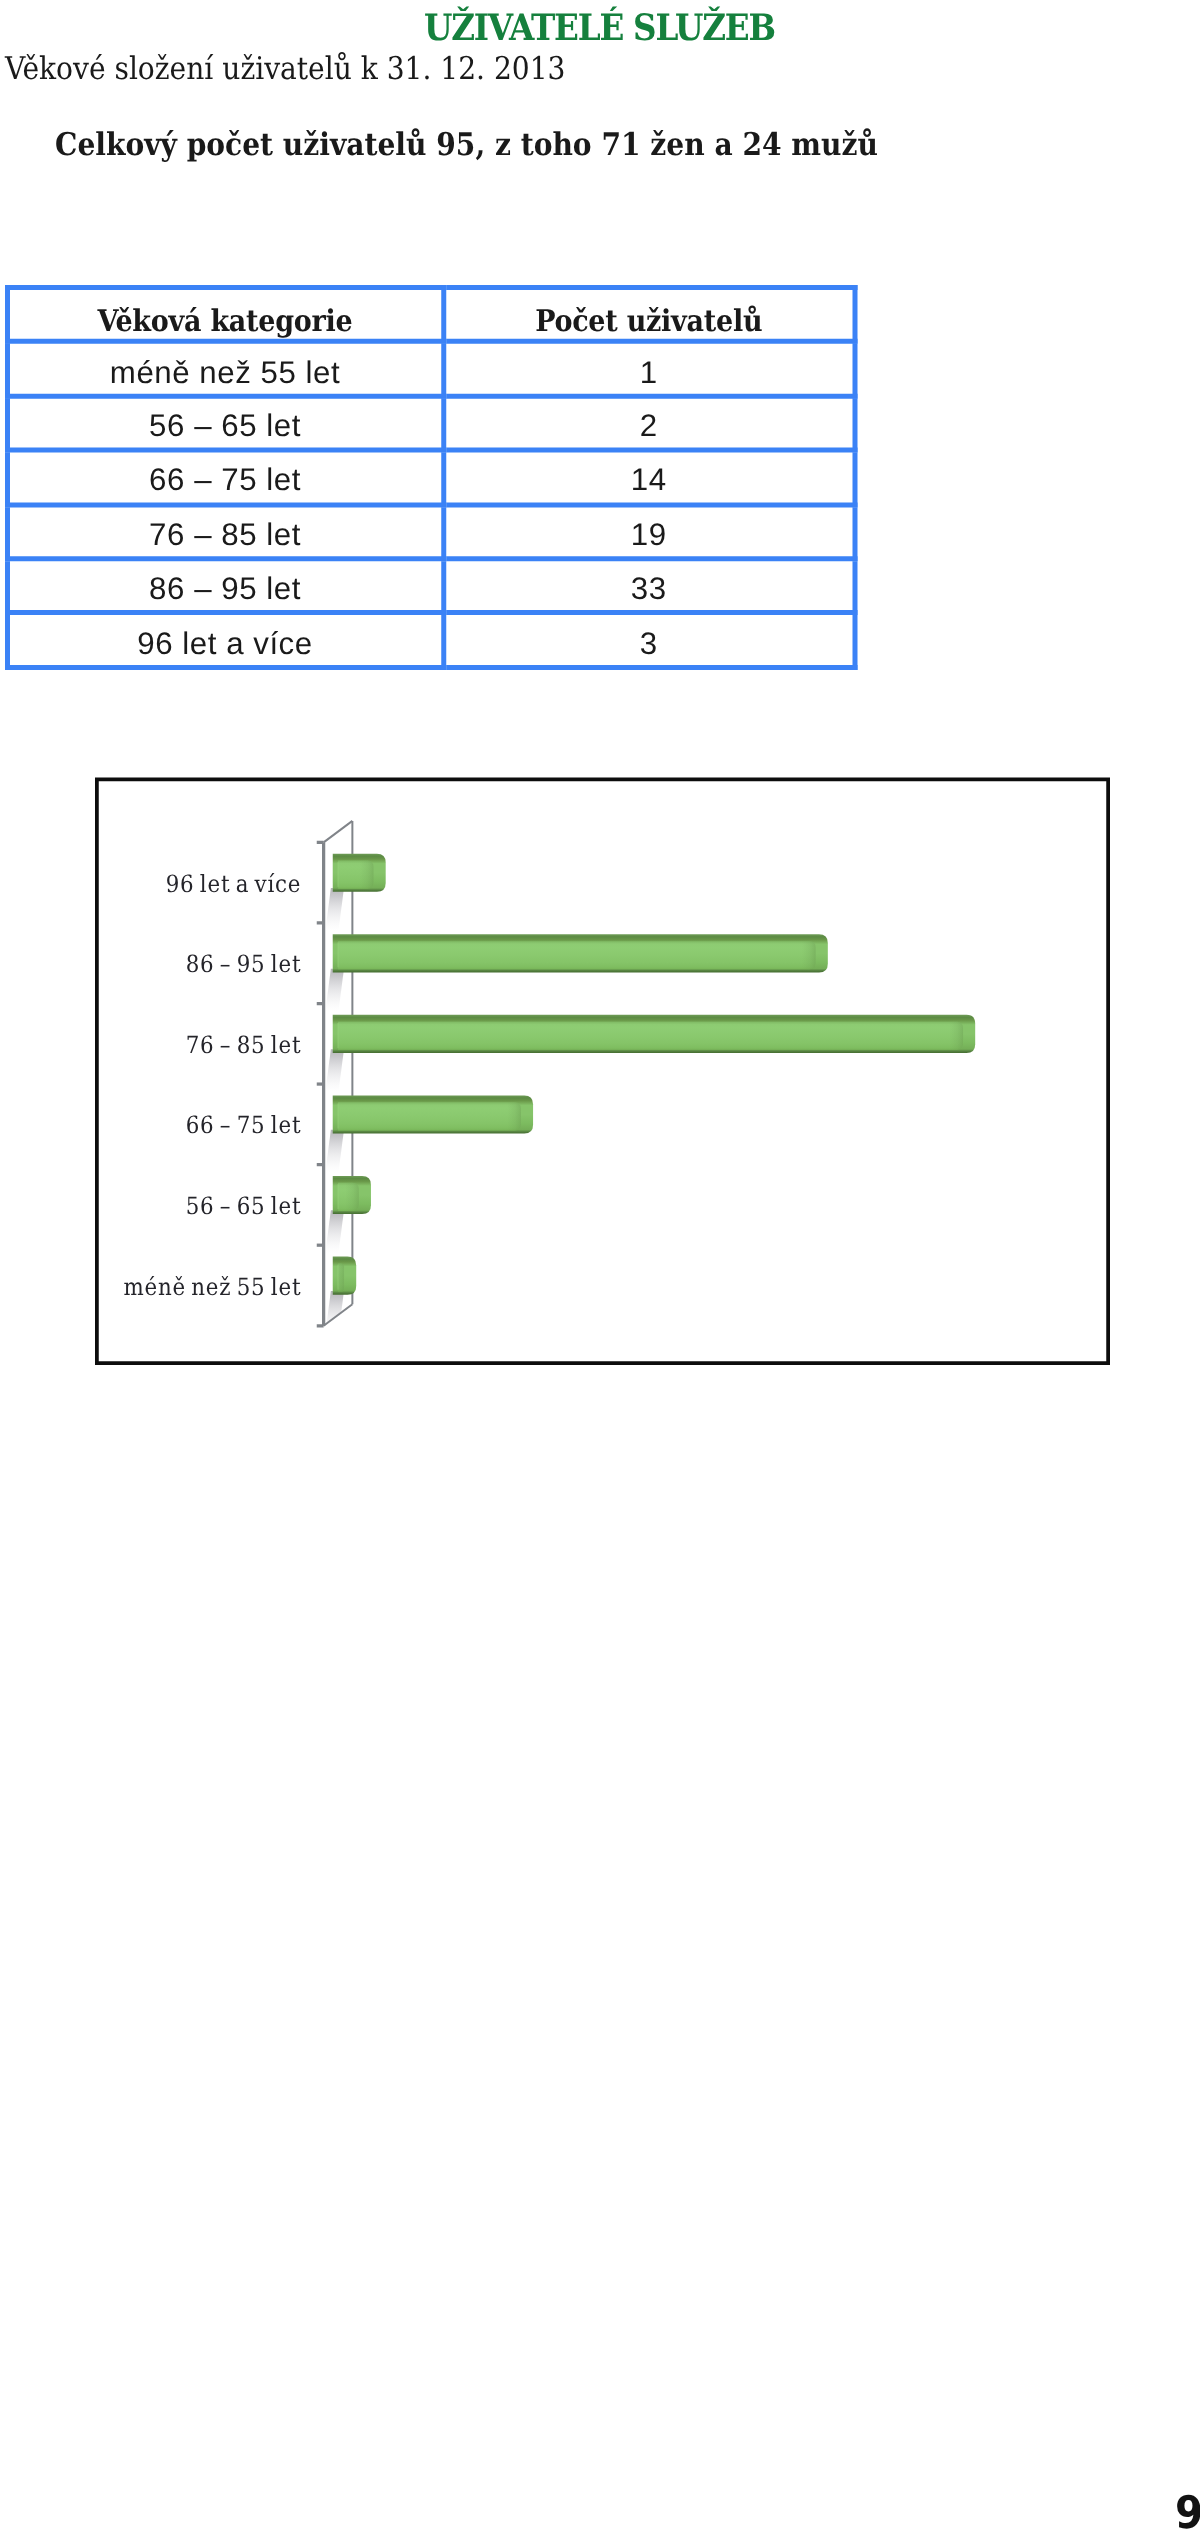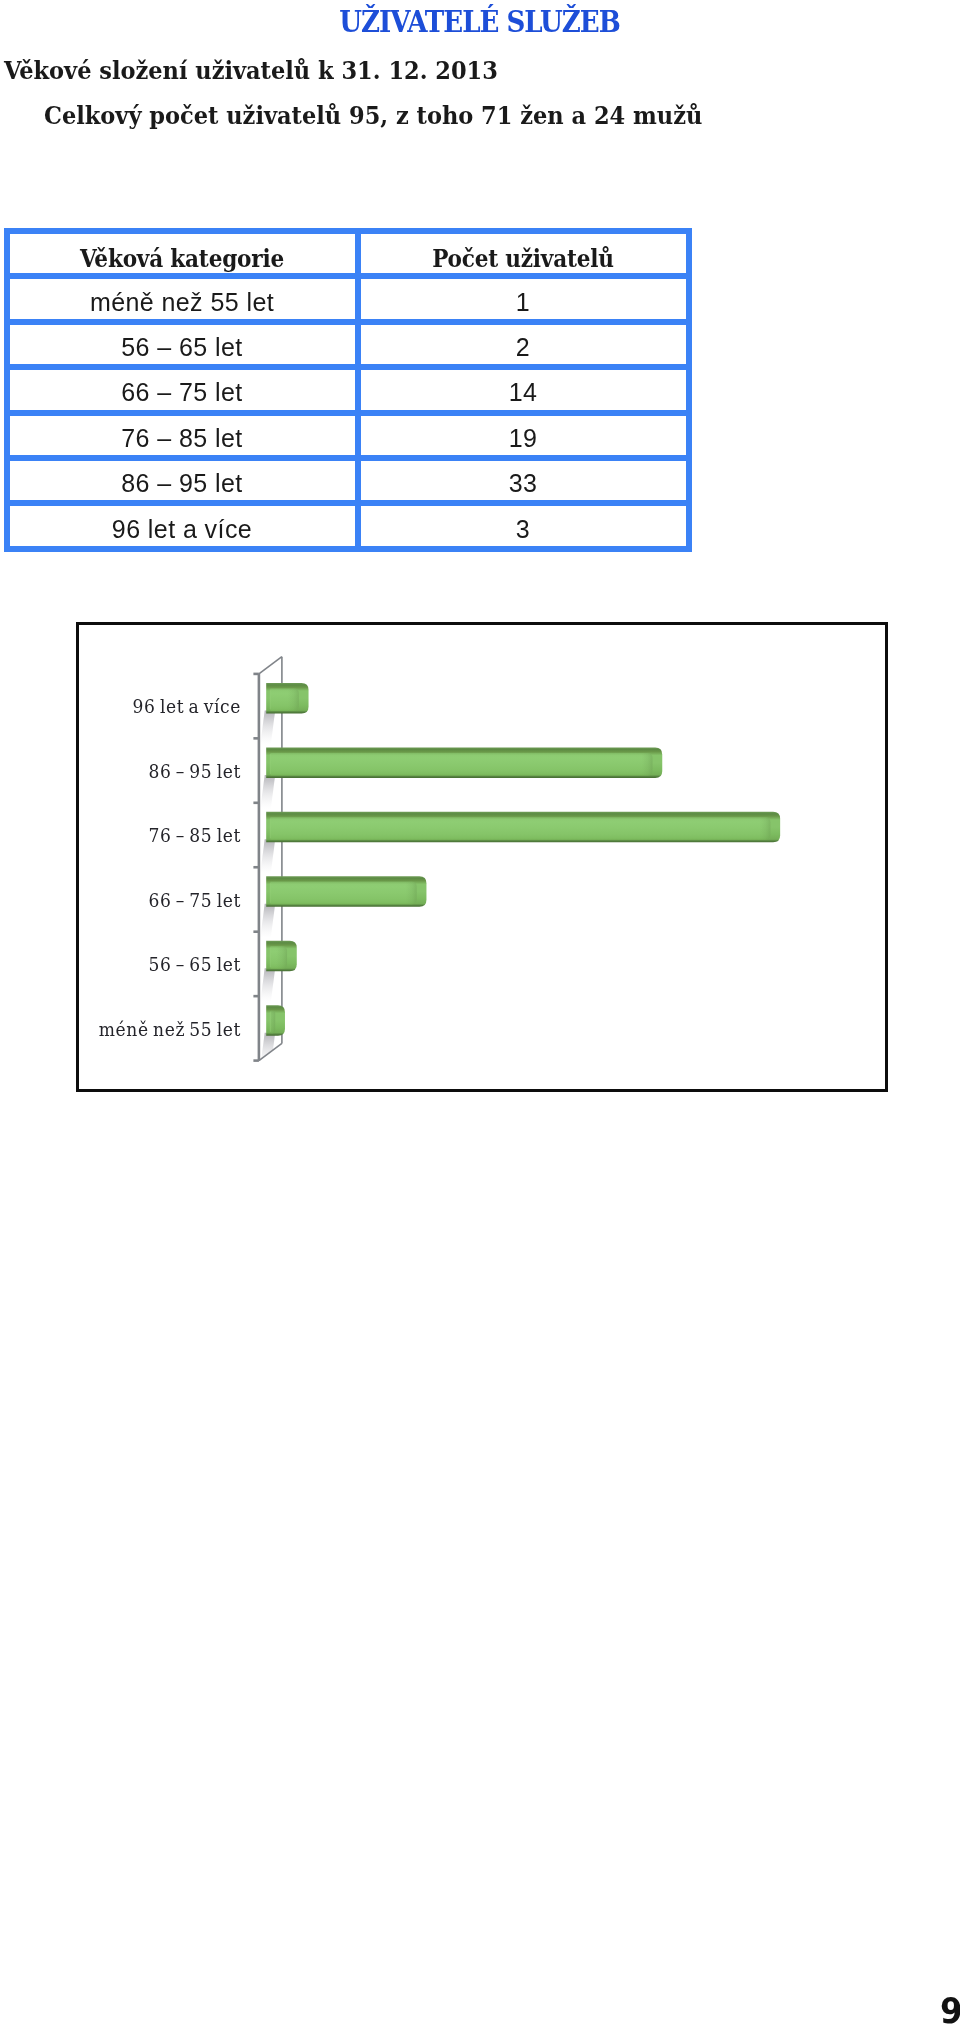--- a/index.html
+++ b/index.html
@@ -2,28 +2,28 @@
 <html><head>
 <meta charset="utf-8">
 <title>Uživatelé služeb</title>
 <style>
   html,body{margin:0;padding:0;background:#fff;}
   body{width:960px;height:2027px;position:relative;overflow:hidden;
        font-family:"DejaVu Serif",serif;color:#1a1a1a;}
   .page{position:absolute;inset:0;}
   #doc-title{position:absolute;left:0;top:5px;width:960px;text-align:center;
     font-family:"DejaVu Serif Condensed","DejaVu Serif",serif;font-weight:bold;
-    font-size:29px;color:#1d4ed8;letter-spacing:-1.0px;text-indent:-1.0px;}
+    font-size:29px;color:#15803d;letter-spacing:-1.0px;text-indent:-1.0px;}
   .hl{position:absolute;left:4px;font-family:"DejaVu Serif",serif;}
-  #line1{top:56px;font-size:25px;font-weight:bold;font-family:"DejaVu Serif Condensed","DejaVu Serif",serif;}
+  #line1{top:40px;font-size:25px;font-weight:normal;font-family:"DejaVu Serif Condensed","DejaVu Serif",serif;}
   #line2{top:101px;font-size:25px;font-weight:bold;font-family:"DejaVu Serif Condensed","DejaVu Serif",serif;margin-left:40px;}
   #line3{top:149px;font-size:24px;font-weight:normal;letter-spacing:0.11px;}
   table.data{position:absolute;left:3.5px;top:228px;width:672px;border-collapse:collapse;table-layout:fixed;}
   table.data td span{position:relative;top:3px;display:inline-block;}
-  table.data td{border:6px solid #3b82f6;text-align:center;height:39.4px;padding:0;vertical-align:middle;
+  table.data td{border:4px solid #3b82f6;text-align:center;height:39.4px;padding:0;vertical-align:middle;
     font-family:"Liberation Sans",sans-serif;font-size:25px;line-height:1;letter-spacing:0.42px;margin-top:12px;}
   table.data tr:first-child td span{top:5px;}
   table.data tr:first-child td{font-weight:bold;letter-spacing:-0.2px;
     font-family:"DejaVu Serif Condensed","DejaVu Serif",serif;font-size:24px;}
   td.c1{width:345px;}
   td.c2{width:325px;}
   #chart{position:absolute;left:76px;top:621.5px;width:806px;height:464px;
     border:3px solid #0d0d0d;background:#fff;}
   #pageno{position:absolute;left:940px;top:1993px;font-family:"DejaVu Sans Condensed","DejaVu Sans",sans-serif;
     font-weight:bold;font-size:36px;line-height:1;color:#121212;}

